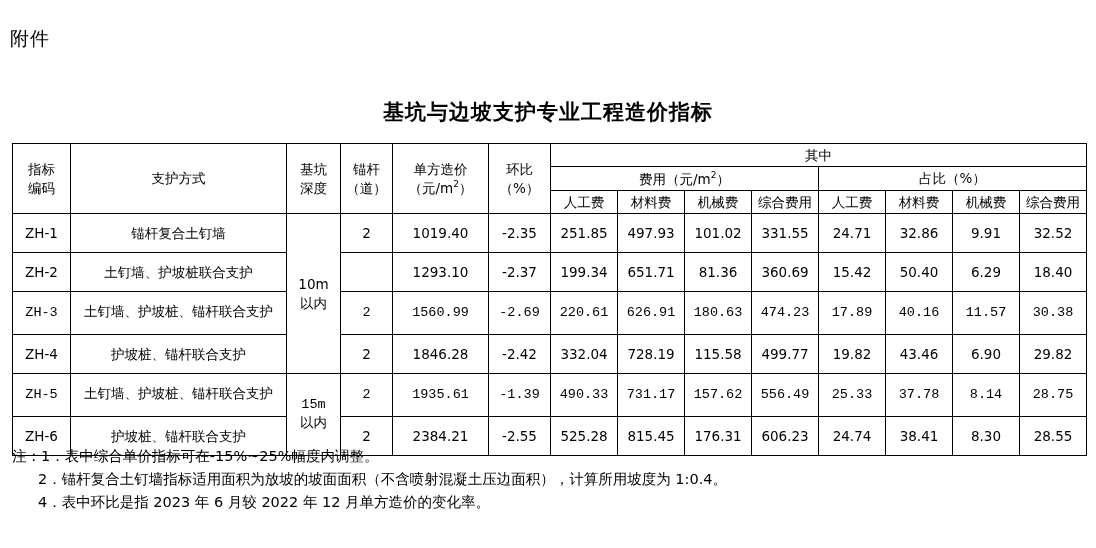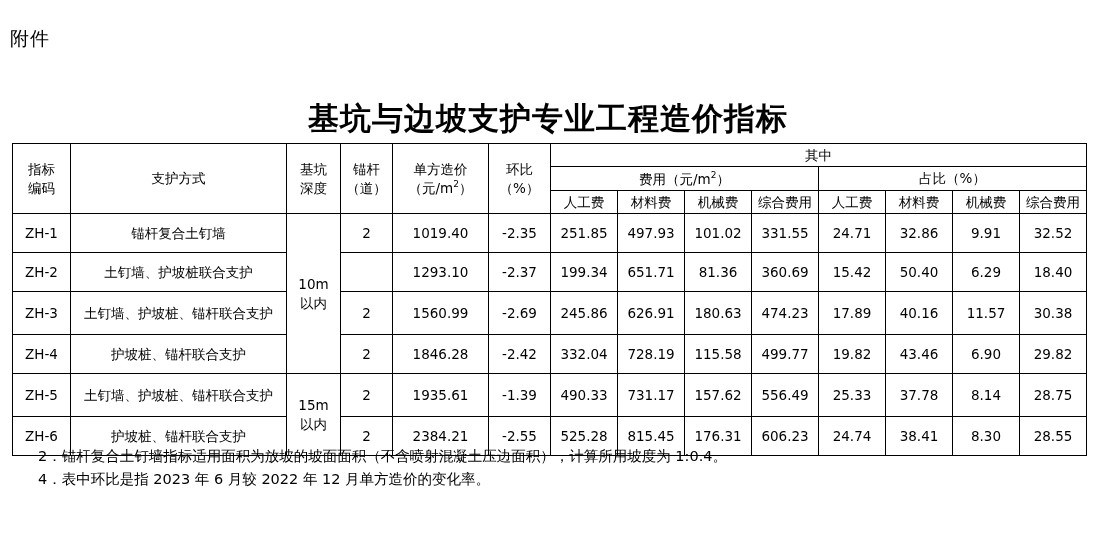--- a/index.html
+++ b/index.html
@@ -27,21 +27,21 @@
     font-size: 19px;
     font-family: "DejaVu Sans", "Liberation Sans", sans-serif;
     letter-spacing: 1px;
   }
   .doc-title {
     position: absolute;
     left: 0;
     top: 98px;
     width: 1096px;
     text-align: center;
-    font-size: 31px;
+    font-size: 21px;
     font-weight: bold;
     font-family: "DejaVu Sans", "Liberation Sans", sans-serif;
     letter-spacing: 1px;
   }
   table.indicator-table {
     position: absolute;
     left: 12px;
     top: 143px;
     width: 1072px;
     border-collapse: collapse;
@@ -66,21 +66,21 @@
   .h-anchor { width: 52px; }
   .h-price { width: 96px; }
   .h-ratio { width: 62px; }
   .h-fee { width: 67px; }
   .cell-method {
     text-align: left;
     padding-left: 10px;
     padding-right: 4px;
   }
   .row-tall td { height: 34px; }
-  .row-two td { height: 38px; }
+  .row-two td { height: 38px; font-family: Liberation Mono, monospace; }
   .sup { vertical-align: super; font-size: 9px; }
   .notes {
     position: absolute;
     left: 12px;
     top: 445px;
     width: 1072px;
     font-size: 14.5px;
     font-family: "DejaVu Sans", "Liberation Sans", sans-serif;
     line-height: 1.58;
   }
@@ -192,21 +192,21 @@
         <td>50.40</td>
         <td>6.29</td>
         <td>18.40</td>
       </tr>
       <tr class="row-two">
         <td>ZH-3</td>
         <td class="cell-method">土钉墙、护坡桩、锚杆联合支护</td>
         <td>2</td>
         <td>1560.99</td>
         <td>-2.69</td>
-        <td>245.86</td>
+        <td>220.61</td>
         <td>626.91</td>
         <td>180.63</td>
         <td>474.23</td>
         <td>17.89</td>
         <td>40.16</td>
         <td>11.57</td>
         <td>30.38</td>
       </tr>
       <tr class="row-tall">
         <td>ZH-4</td>
@@ -254,17 +254,18 @@
         <td>606.23</td>
         <td>24.74</td>
         <td>38.41</td>
         <td>8.30</td>
         <td>28.55</td>
       </tr>
     </tbody>
   </table>
 
   <div class="notes">
+    <div class="note-line note-first"><span>注：</span><span>1．表中综合单价指标可在-15%~25%幅度内调整。</span></div>
     <div class="note-line note-indent"><span>2．锚杆复合土钉墙指标适用面积为放坡的坡面面积（不含喷射混凝土压边面积），计算所用坡度为 1:0.4。</span></div>
     <div class="note-line note-indent"><span>4．表中环比是指 2023 年 6 月较 2022 年 12 月单方造价的变化率。</span></div>
   </div>
 
 </div>
 
 </body></html>

